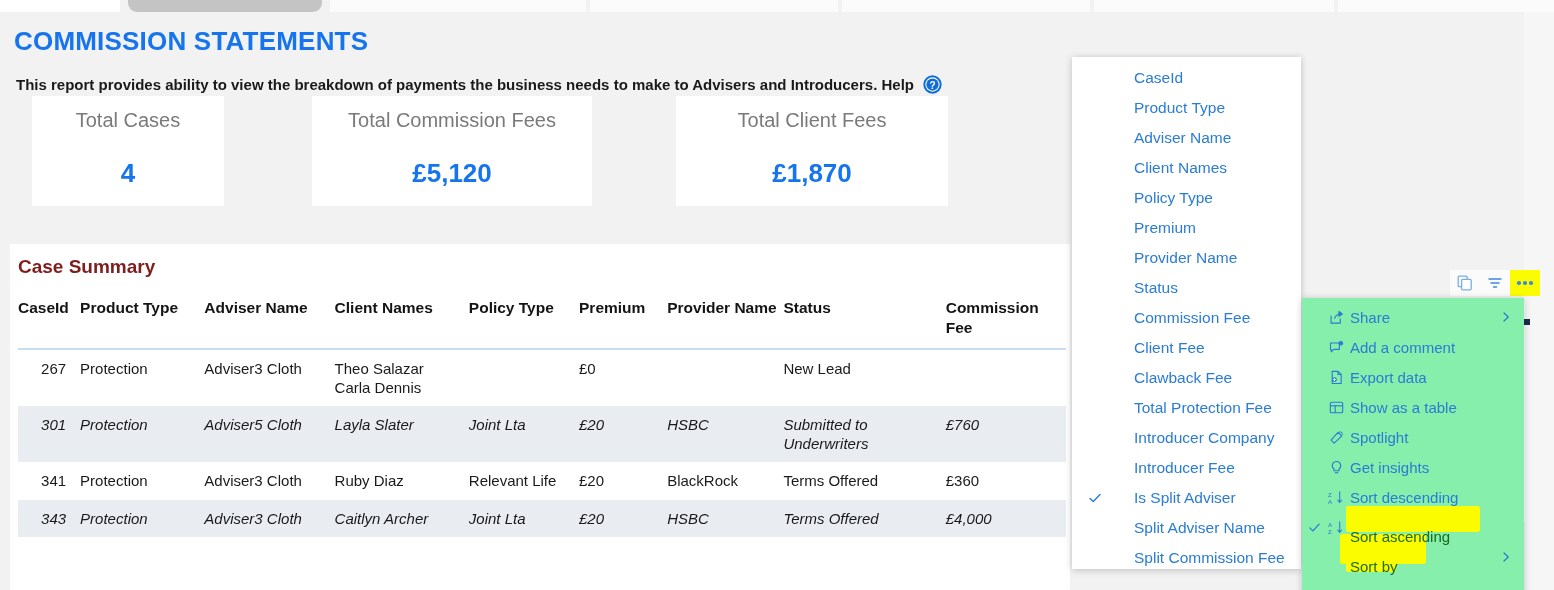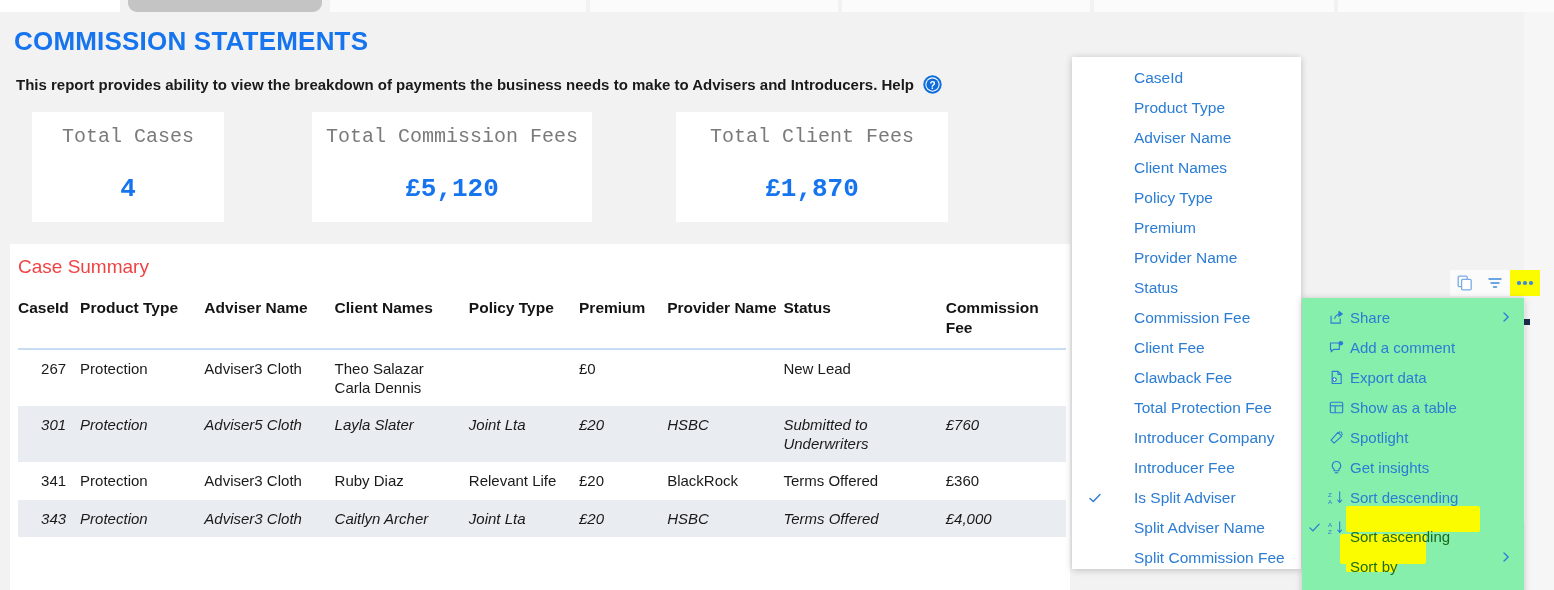--- a/index.html
+++ b/index.html
@@ -33,21 +33,21 @@
     display: flex; align-items: center; gap: 8px;
   }
   .subtitle {
     font-size: 15px; font-weight: bold; color: #1a1a1a;
     white-space: nowrap;
     text-align: center;
   }
   .help-icon { width: 21px; height: 21px; display:block; }
 
   
-  .cards { position: absolute; left: 0; top: 100px; width: 1000px; height: 122px; font-family: Liberation Mono, monospace; }
+  .cards { position: absolute; left: 0; top: 84px; width: 1000px; height: 122px; }
   .card {
     position: absolute; top: 0; background: #ffffff; height: 110px;
     display: flex; flex-direction: column; align-items: center;
   }
   .card .card-label {
     font-size: 20px; color: #7a7a7a; margin-top: 13px; white-space: nowrap;
   }
   .card .card-value {
     font-size: 26px; font-weight: bold; color: #1675ee; margin-top: 26px; white-space: nowrap;
   }
@@ -55,21 +55,21 @@
   .card-1 { left: 312px; width: 280px; }
   .card-2 { left: 676px; width: 272px; }
 
   
   .panel {
     position: absolute; left: 10px; top: 232px; width: 1060px; height: 346px;
     background: #ffffff;
   }
   .panel-title {
     position: absolute; left: 8px; top: 12px;
-    font-size: 19px; font-weight: normal; color: #ef4444;
+    font-size: 19px; font-weight: bold; color: #7f1d1d;
   }
   table.grid {
     position: absolute; left: 8px; top: 50px; width: 1048px;
     border-collapse: collapse; table-layout: fixed;
   }
   table.grid th {
     font-size: 15.5px; font-weight: bold; color: #141414;
     text-align: left; vertical-align: top;
     padding: 4px 6px 10px 0;
     border-bottom: 2px solid #c6ddf2;

